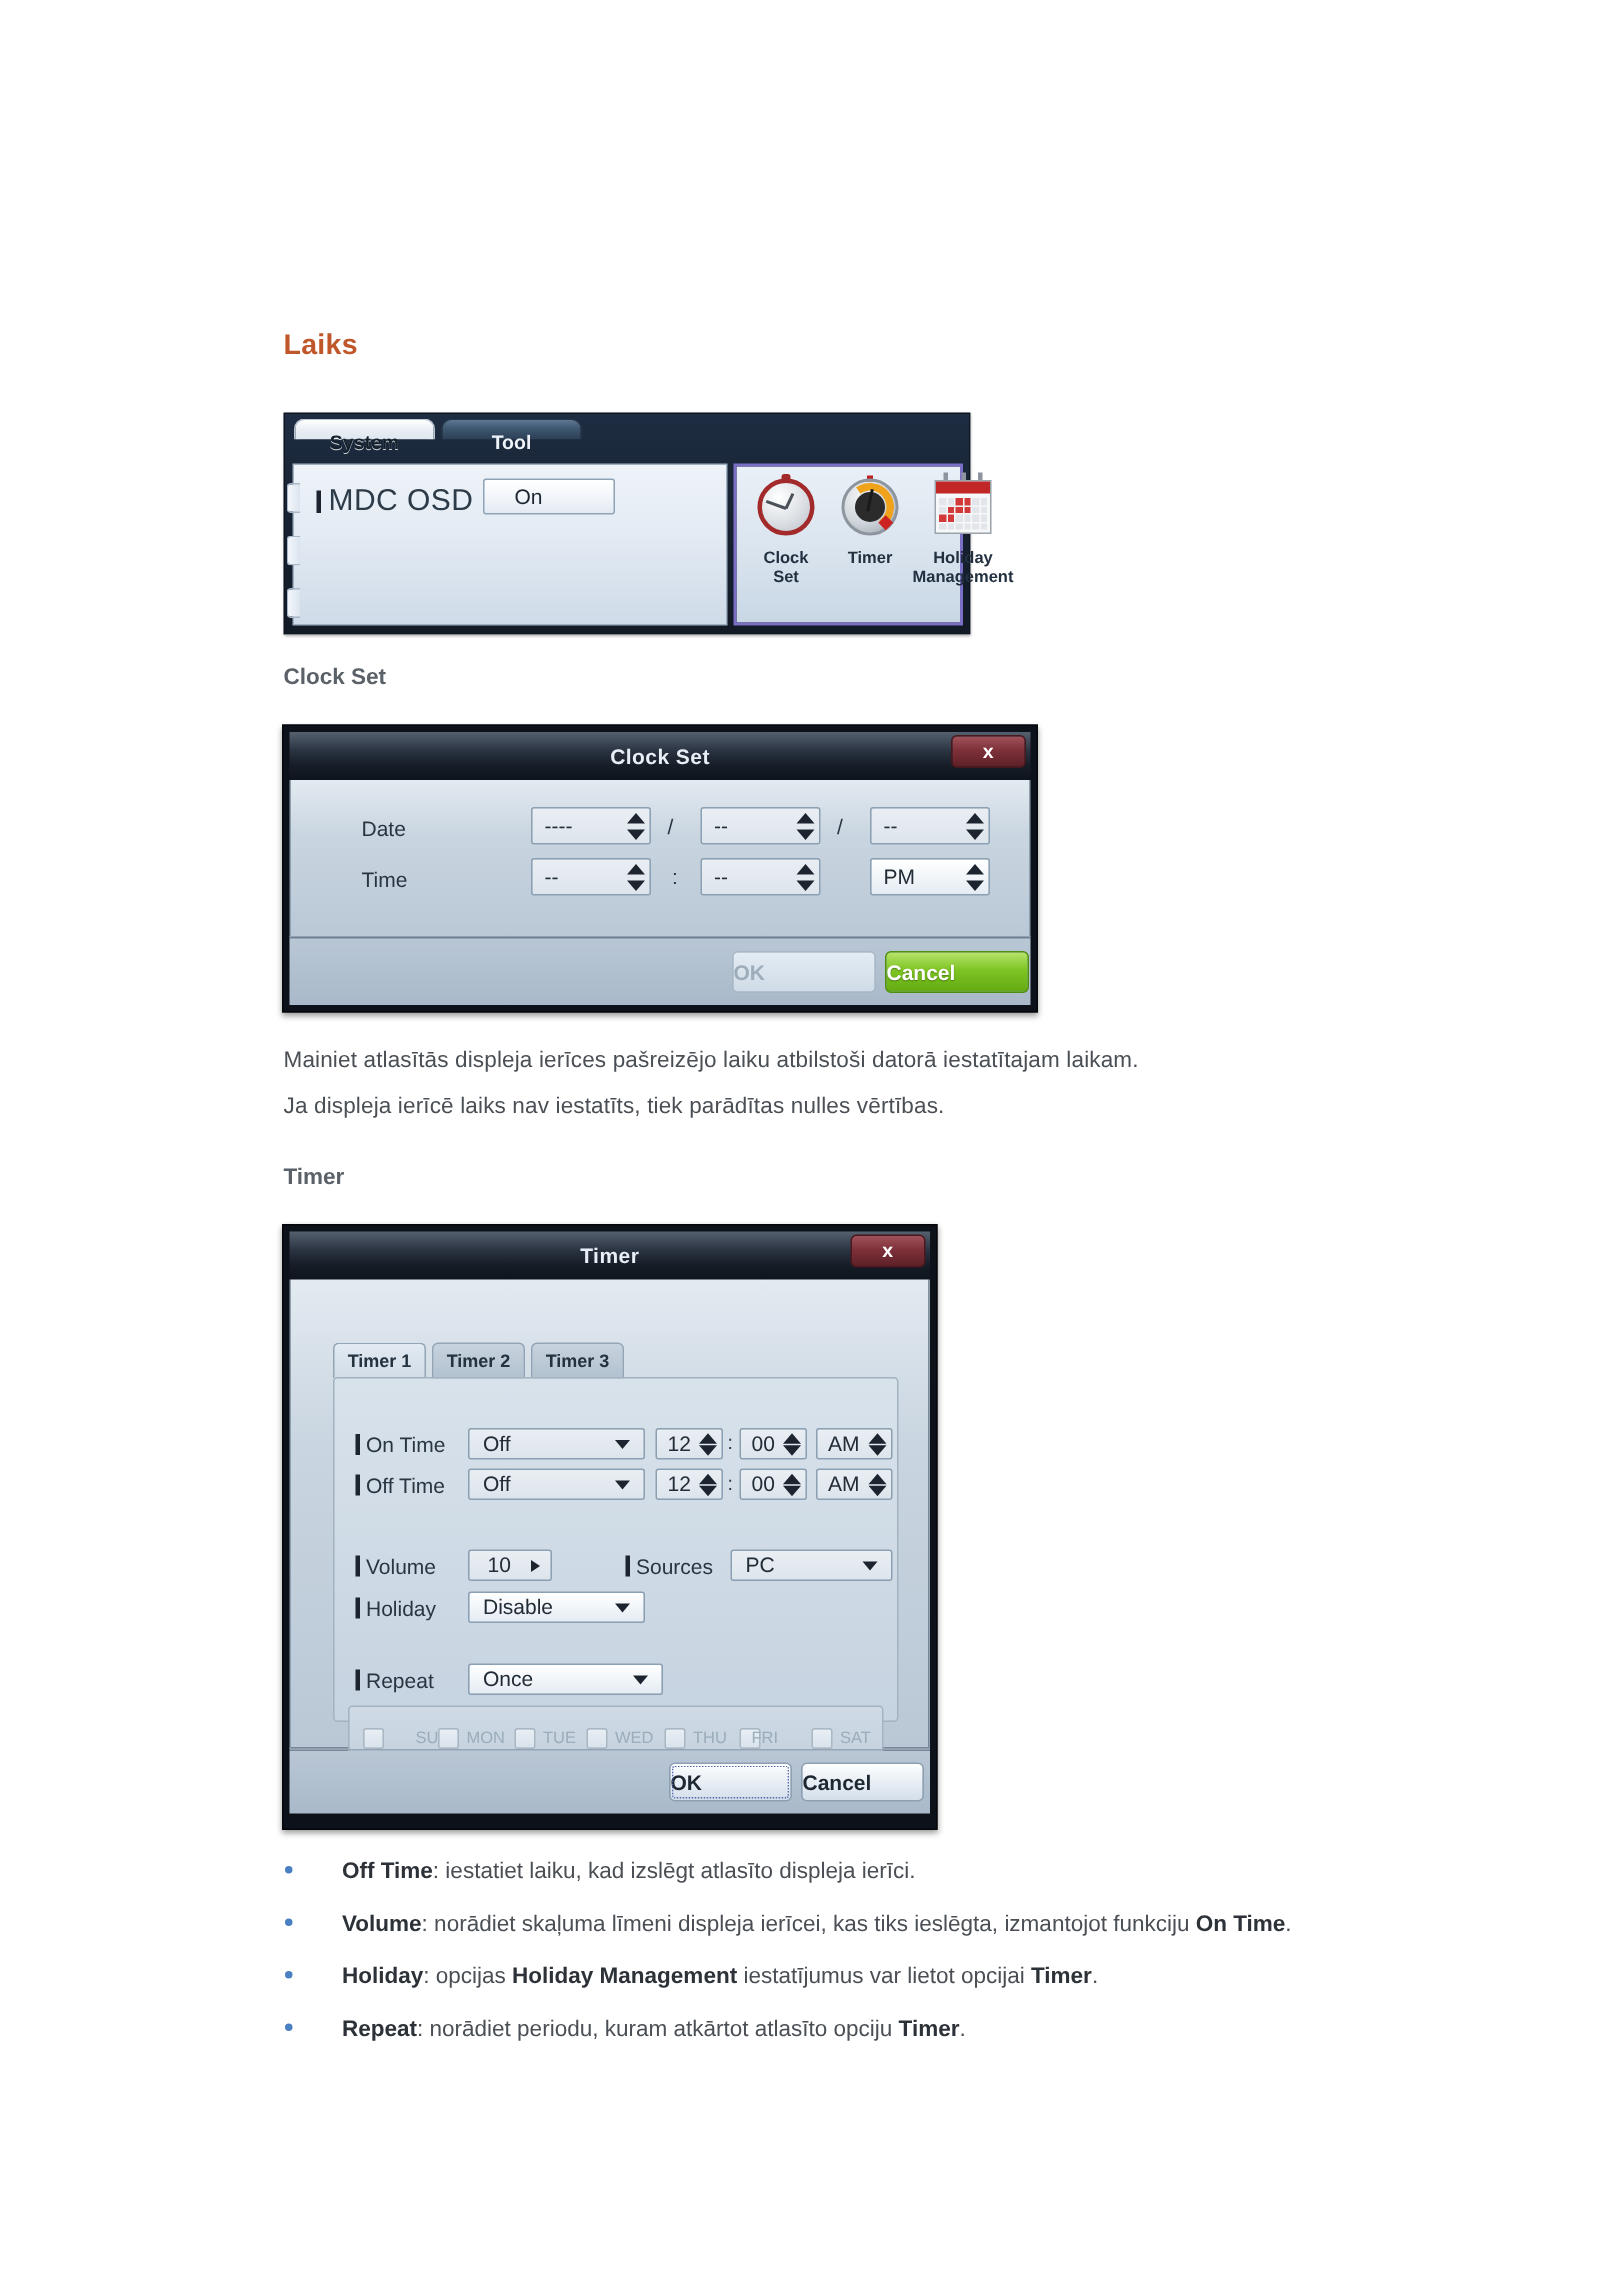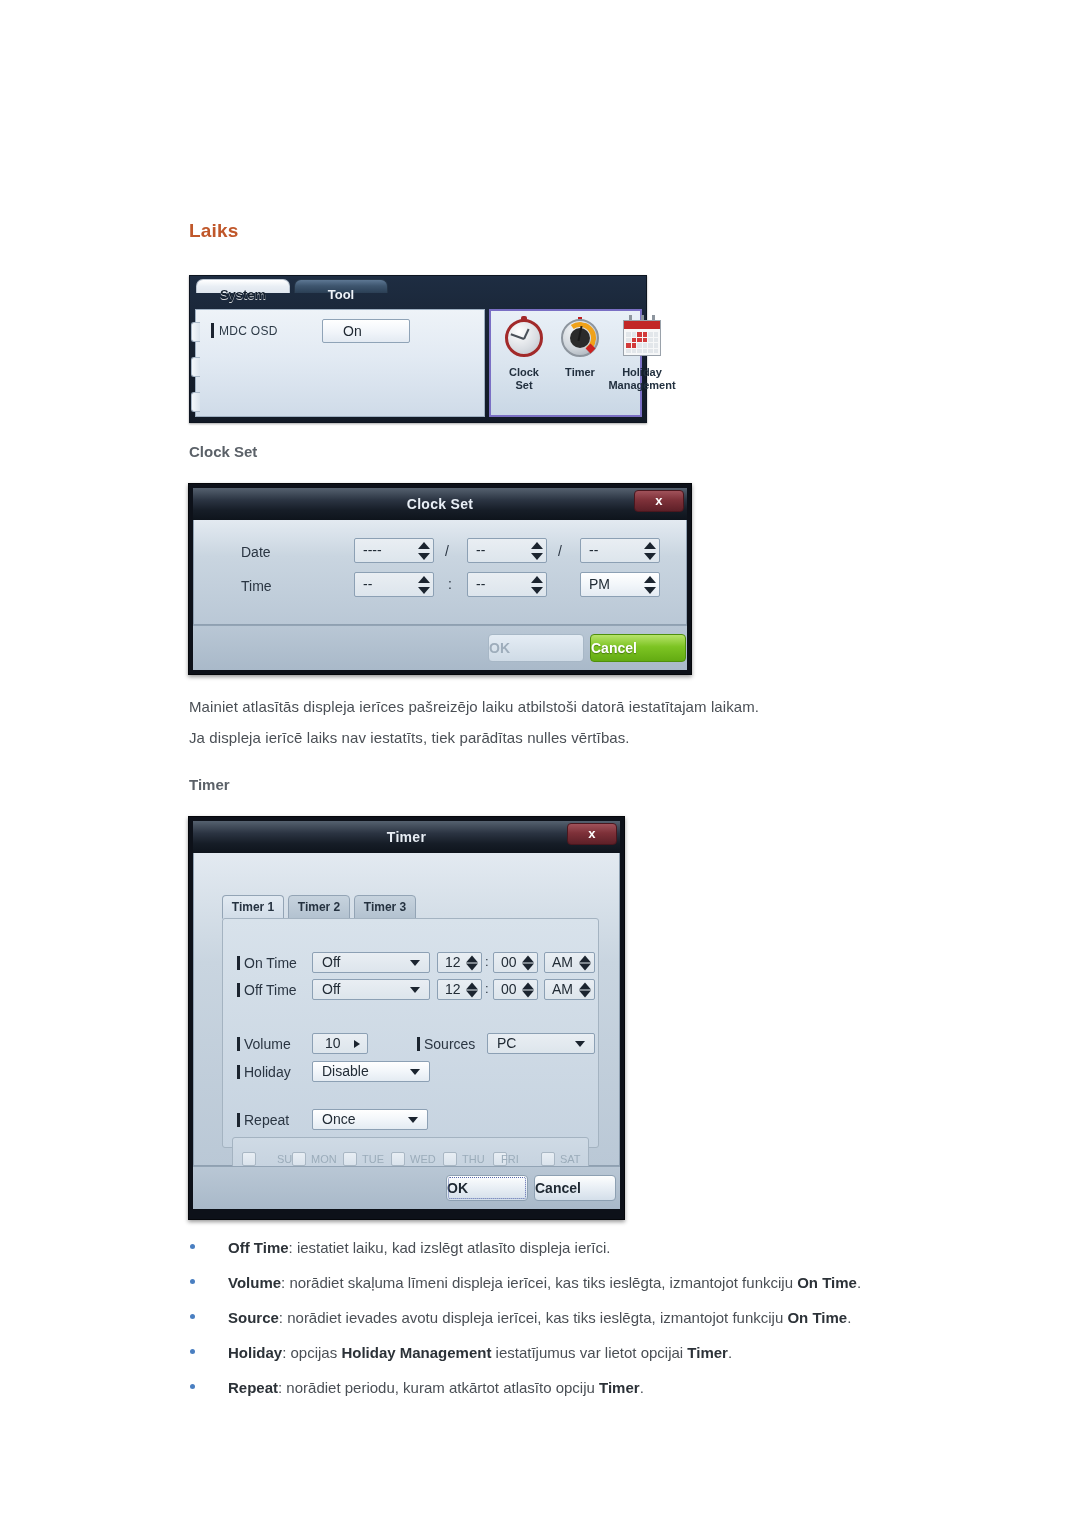--- a/index.html
+++ b/index.html
@@ -73,21 +73,21 @@
   
   .sliver {
     position:absolute; left:-5px; width:9px; height:20px;
     background:linear-gradient(90deg,#f3f7fb,#dbe4ee);
     border:1px solid #a9b8c8; border-right:none; border-radius:3px 0 0 3px;
   }
   .sl1 { top:12px; } .sl2 { top:47px; } .sl3 { top:82px; }
 
   .osd-row { position:absolute; left:15px; top:13px; display:flex; align-items:center; }
   .osd-bar { width:3px; height:15px; background:#1c2430; margin-right:5px; }
-  .osd-label { font-size:12px; color:#2d3a47; letter-spacing:.3px; }
+  .osd-label { font-size:20px; color:#2d3a47; letter-spacing:.3px; }
   .osd-select {
     position:absolute; left:126px; top:9px; width:88px; height:24px;
     background:linear-gradient(180deg,#ffffff 0%, #f1f5fa 55%, #e3eaf2 100%);
     border:1px solid #8fa3b7; border-radius:2px;
     font-size:14px; color:#1e2731; line-height:22px; padding-left:20px;
   }
 
   .panel-right {
     position:relative; flex:1; margin-left:4px;
     background:linear-gradient(180deg,#e9f0f7 0%, #dbe5ef 50%, #c9d7e5 100%);
@@ -469,21 +469,21 @@
 
       <div class="lbl-bar" style="left:43px; top:212px;"></div>
       <div class="lbl" style="left:50px; top:211px;">Holiday</div>
       <div class="fld" style="left:118px; top:208px; width:118px; height:21px; padding-left:9px; line-height:19px;">
         <span>Disable</span>
         <span class="caret-dn"></span>
       </div>
 
       <div class="lbl-bar" style="left:43px; top:260px;"></div>
       <div class="lbl" style="left:50px; top:259px;">Repeat</div>
-      <div class="fld" style="left:118px; top:256px; width:116px; height:21px; padding-left:9px; line-height:19px;">
+      <div class="fld" style="left:118px; top:256px; width:130px; height:21px; padding-left:9px; line-height:19px;">
         <span>Once</span>
         <span class="caret-dn"></span>
       </div>
 
       <div class="t-group" style="left:38px; top:284px; width:357px; height:44px; background:linear-gradient(180deg,#cfdae5 0%,#c3d0dd 100%);">
         <div class="day-wrap" style="left:9px; top:14px;">
           <span class="day-box" style="left:0;"></span>
           <span class="day-lbl" style="left:35px;">SUN</span>
         </div>
         <div class="day-wrap" style="left:59px; top:14px;">
@@ -523,24 +523,20 @@
     <div class="bullet-row">
       <span class="bullet-dot"></span>
       <span class="bullet-text"><b>Off Time</b><span>: iestatiet laiku, kad izslēgt atlasīto displeja ierīci.</span></span>
     </div>
     <div class="bullet-row">
       <span class="bullet-dot"></span>
       <span class="bullet-text"><b>Volume</b><span>: norādiet skaļuma līmeni displeja ierīcei, kas tiks ieslēgta, izmantojot funkciju </span><b>On Time</b><span>.</span></span>
     </div>
     <div class="bullet-row">
       <span class="bullet-dot"></span>
-      <span class="bullet-text"><b>Source</b><span>: norādiet ievades avotu displeja ierīcei, kas tiks ieslēgta, izmantojot funkciju </span><b>On Time</b><span>.</span></span>
-    </div>
-    <div class="bullet-row">
-      <span class="bullet-dot"></span>
       <span class="bullet-text"><b>Holiday</b><span>: opcijas </span><b>Holiday Management</b><span> iestatījumus var lietot opcijai </span><b>Timer</b><span>.</span></span>
     </div>
     <div class="bullet-row">
       <span class="bullet-dot"></span>
       <span class="bullet-text"><b>Repeat</b><span>: norādiet periodu, kuram atkārtot atlasīto opciju </span><b>Timer</b><span>.</span></span>
     </div>
   </div>
 
 </div>
 

